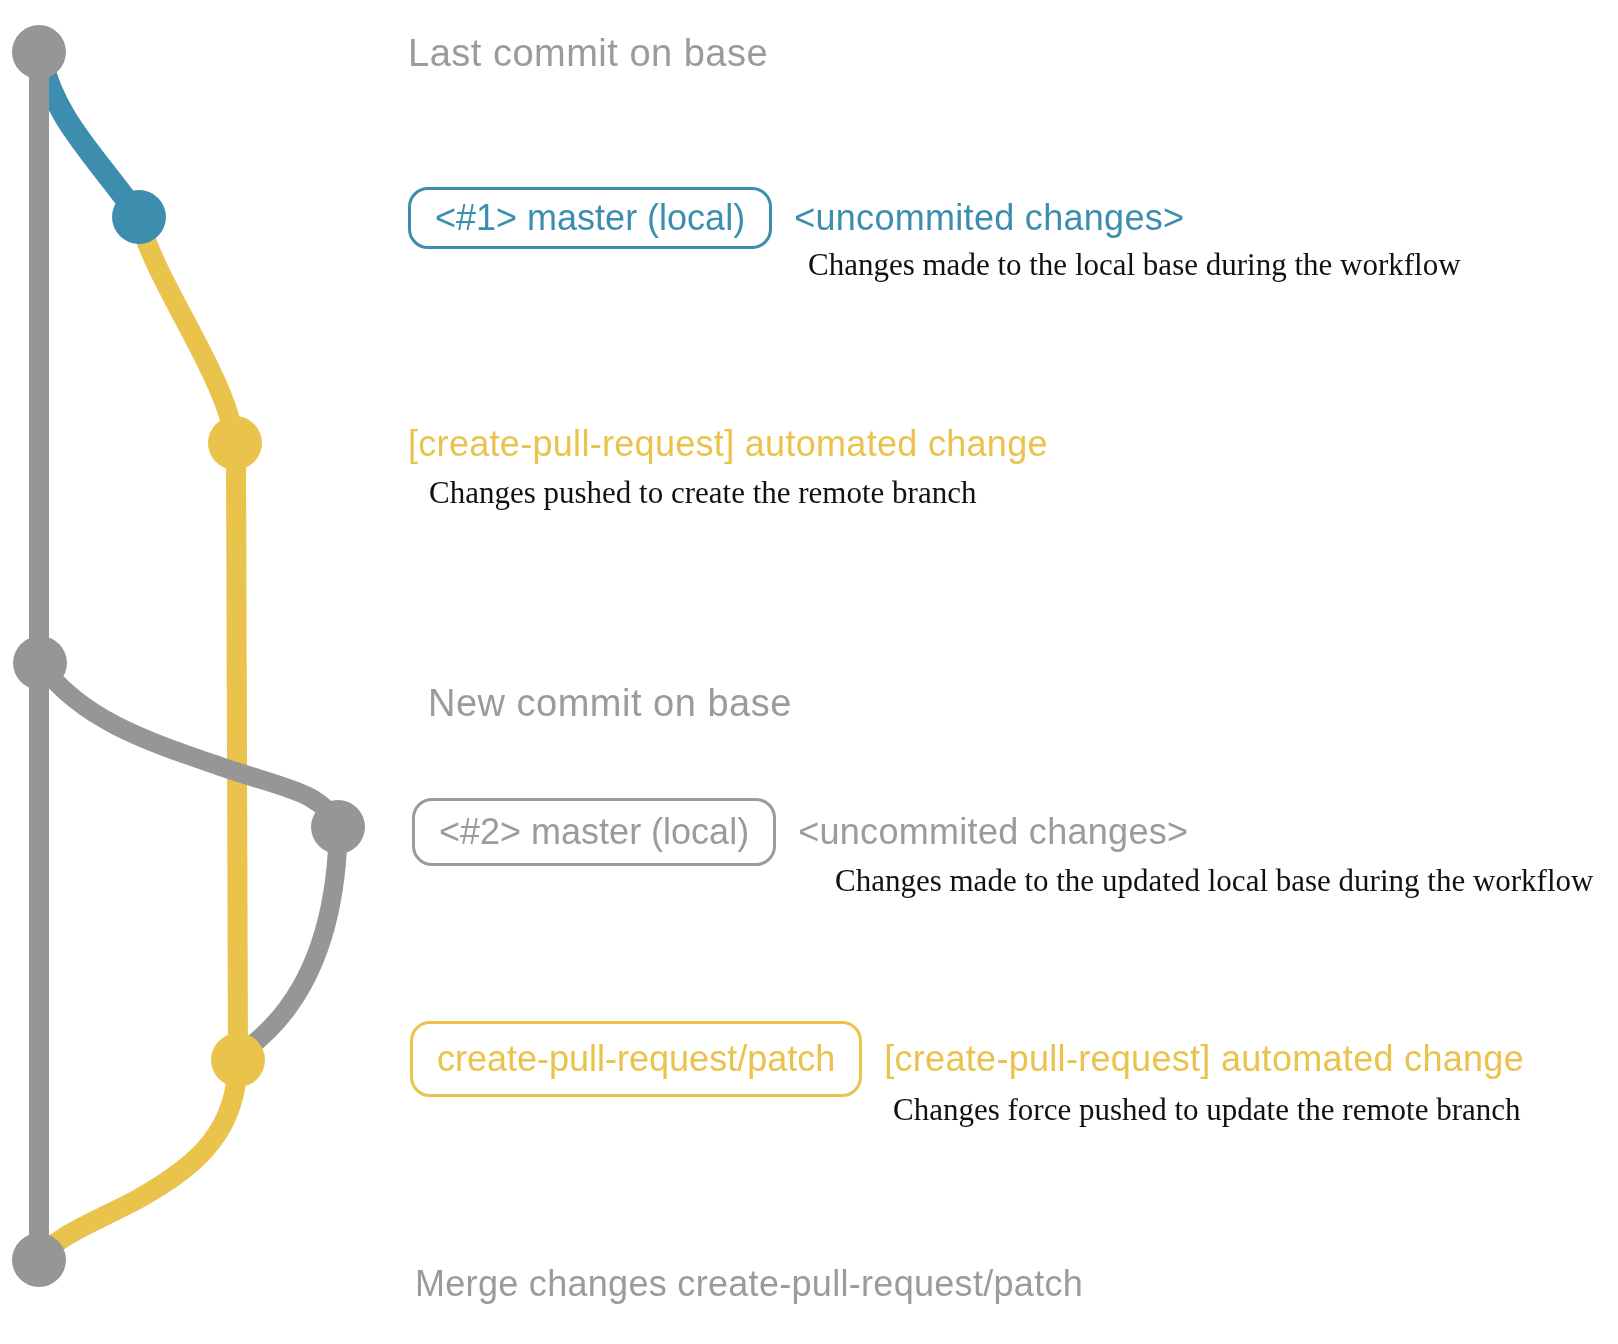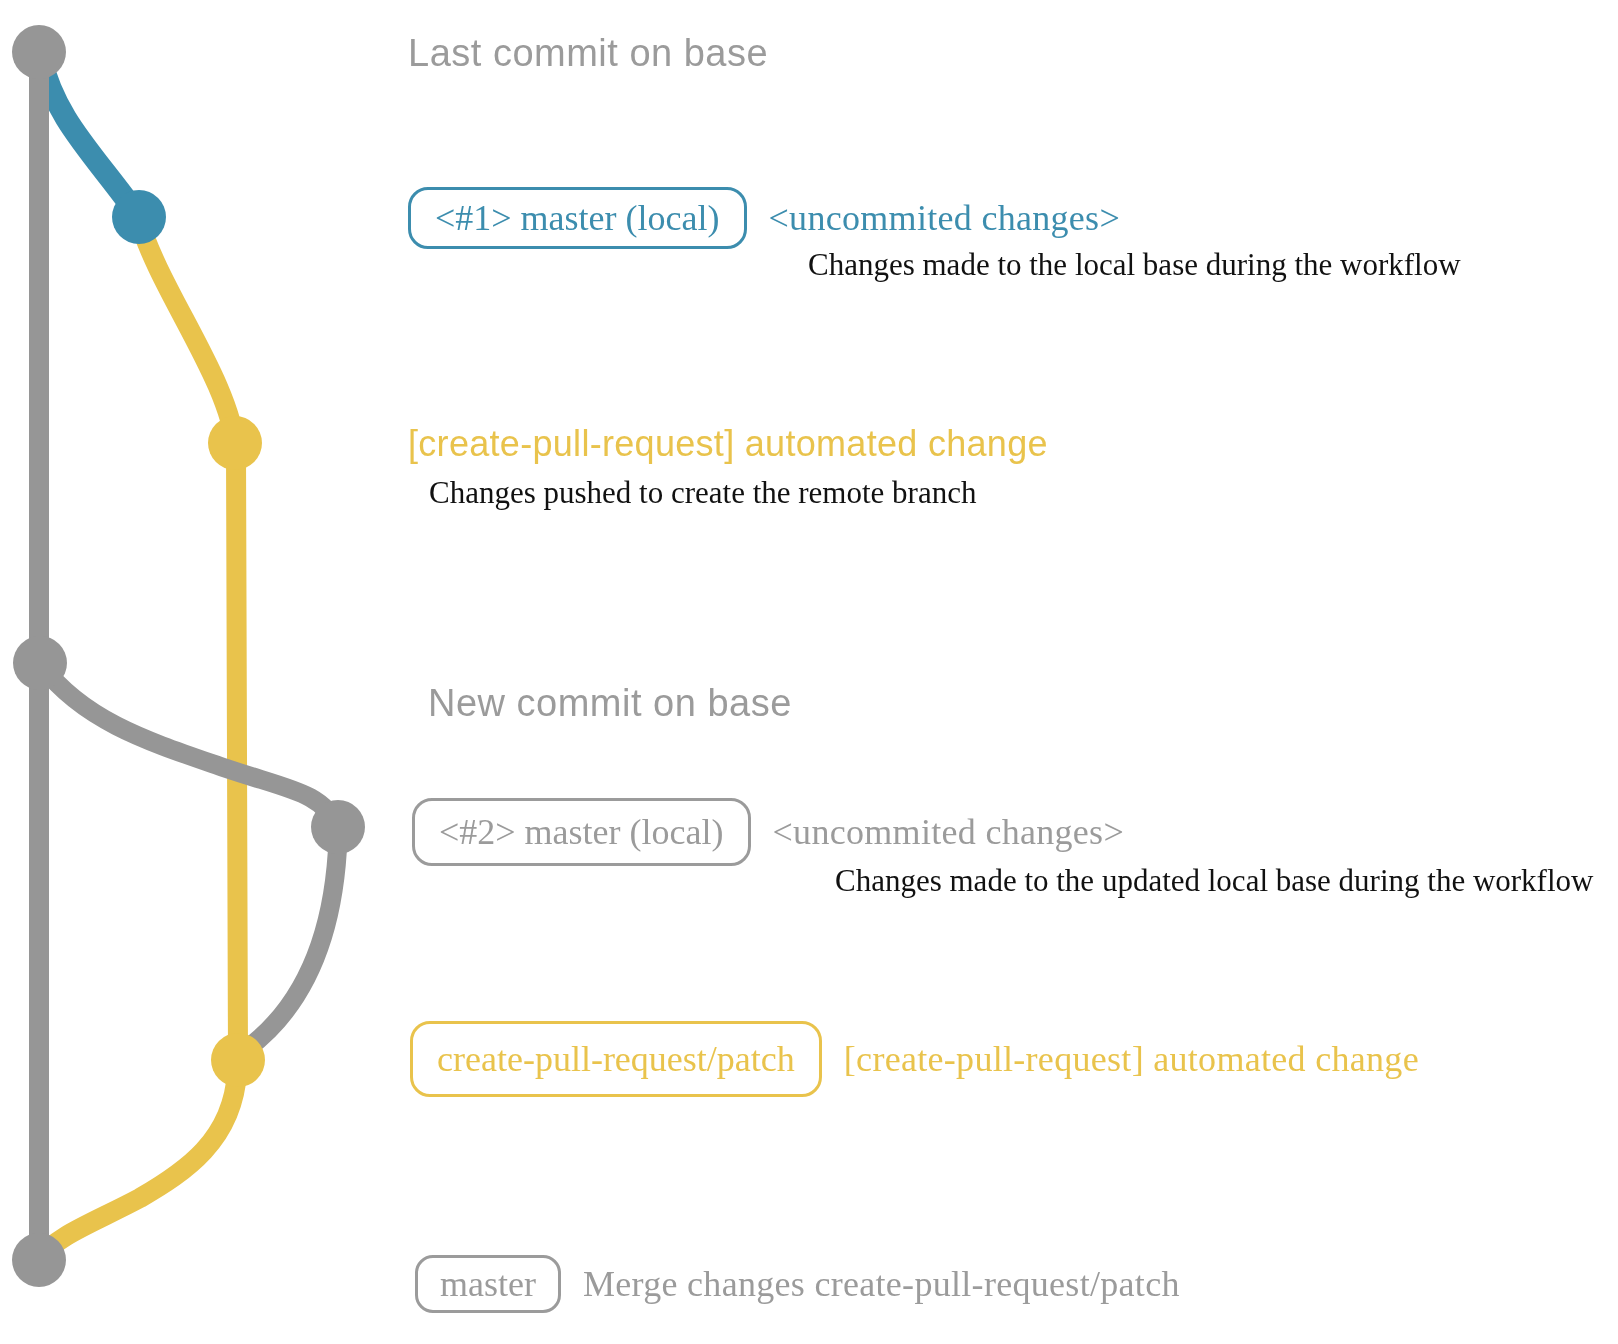--- a/index.html
+++ b/index.html
@@ -27,21 +27,21 @@
   .note{font-size:36px;line-height:44px;letter-spacing:0.3px;}
   .note.blue{color:var(--blue);}
   .note.yellow{color:var(--yellow);}
   .note.gray{color:var(--gray-text);}
 
   .desc{
     font-family:"Liberation Serif",serif;
     font-size:31px;line-height:40px;color:var(--black-text);
   }
 
-  .row{display:flex;align-items:center;gap:22px;font-family:Liberation Serif, serif;}
+  .row{display:flex;align-items:center;gap:22px;}
 
   .badge{
     display:inline-flex;align-items:center;justify-content:center;
     box-sizing:border-box;border-radius:20px;
     padding:0 24px;font-size:36px;background:#fff;
   }
   .badge.blue{border:3px solid var(--blue);color:var(--blue);height:62px;}
   .badge.gray{border:3px solid var(--gray-text);color:var(--gray-text);height:68px;}
   .badge.yellow{border:3px solid var(--yellow);color:var(--yellow);height:76px;}
   .badge.small{height:58px;border-radius:18px;padding:0 22px;}
@@ -88,19 +88,19 @@
   <div class="abs row" style="left:412px;top:800px;height:64px;">
     <span class="badge gray">&lt;#2&gt; master (local)</span>
     <span class="note gray">&lt;uncommited changes&gt;</span>
   </div>
   <div class="abs desc" style="left:835px;top:861px;">Changes made to the updated local base during the workflow</div>
 
   <div class="abs row" style="left:410px;top:1027px;height:64px;">
     <span class="badge yellow">create-pull-request/patch</span>
     <span class="note yellow">[create-pull-request] automated change</span>
   </div>
+  <div class="abs desc" style="left:893px;top:1090px;">Changes force pushed to update the remote branch</div>
 
   <div class="abs row" style="left:415px;top:1255px;height:58px;">
-    <span class="badge gray small">master</span>
     <span class="note gray">Merge changes create-pull-request/patch</span>
   </div>
 
 </div>
 
 </body></html>

